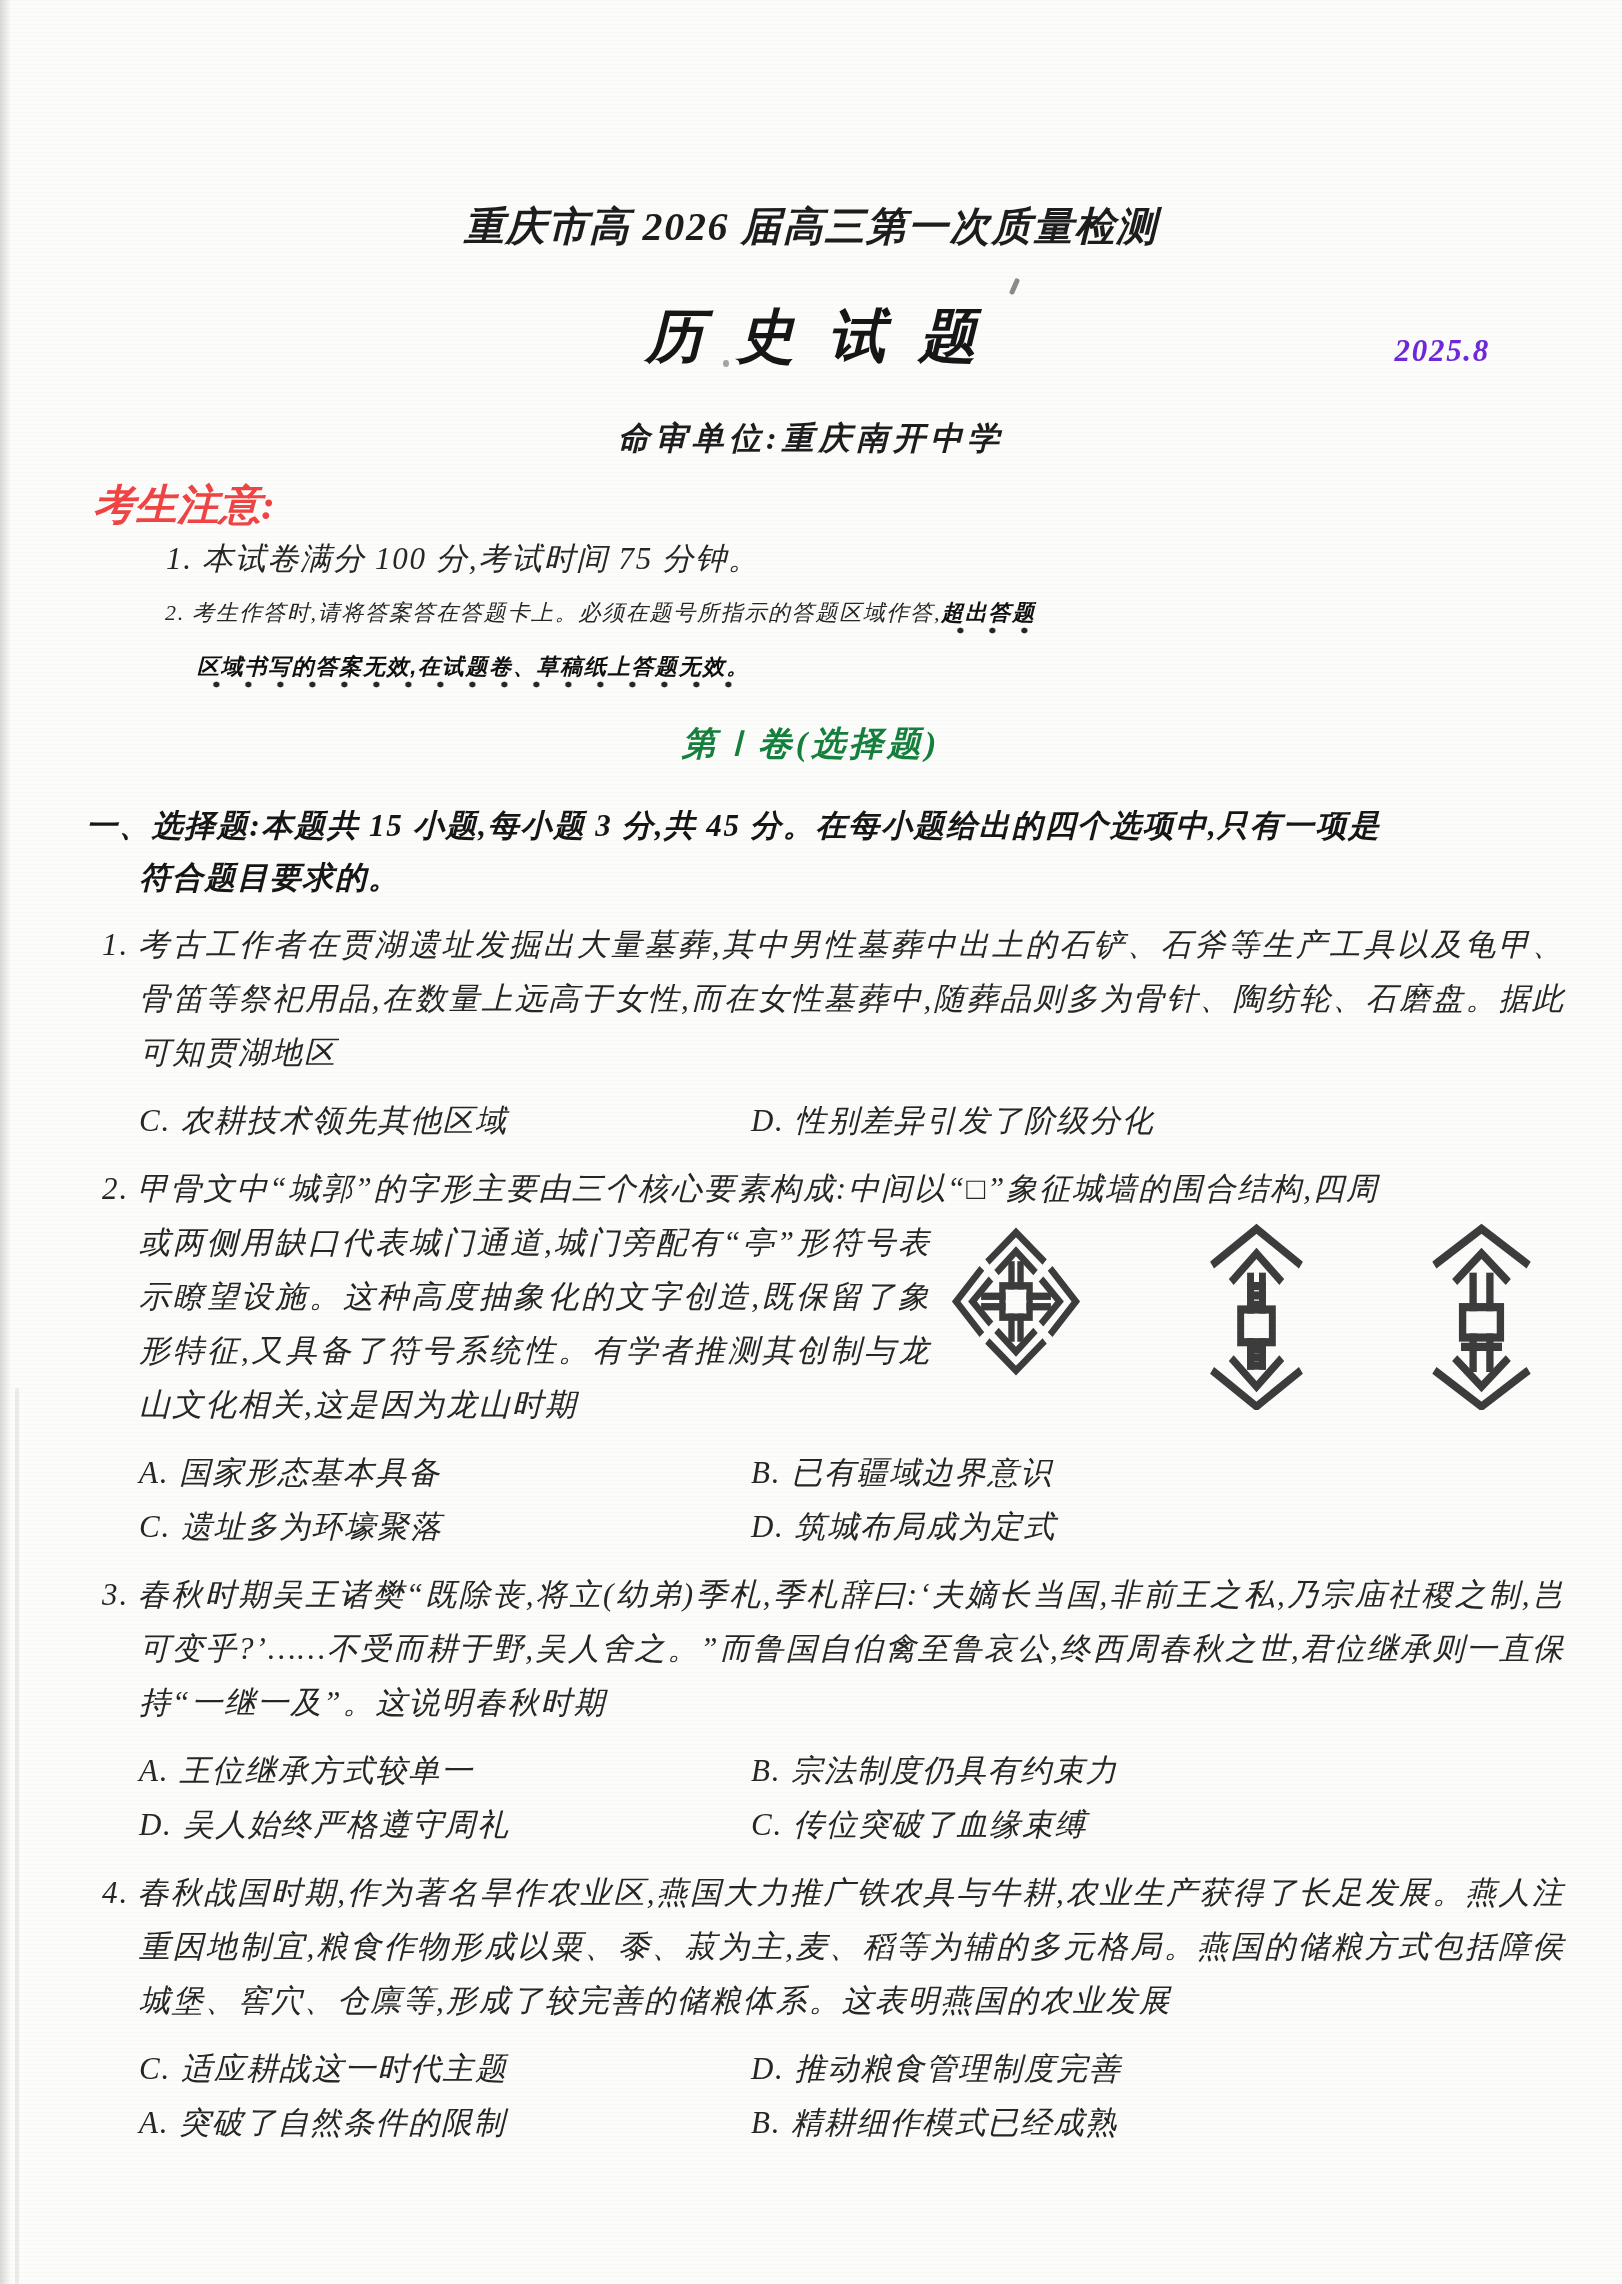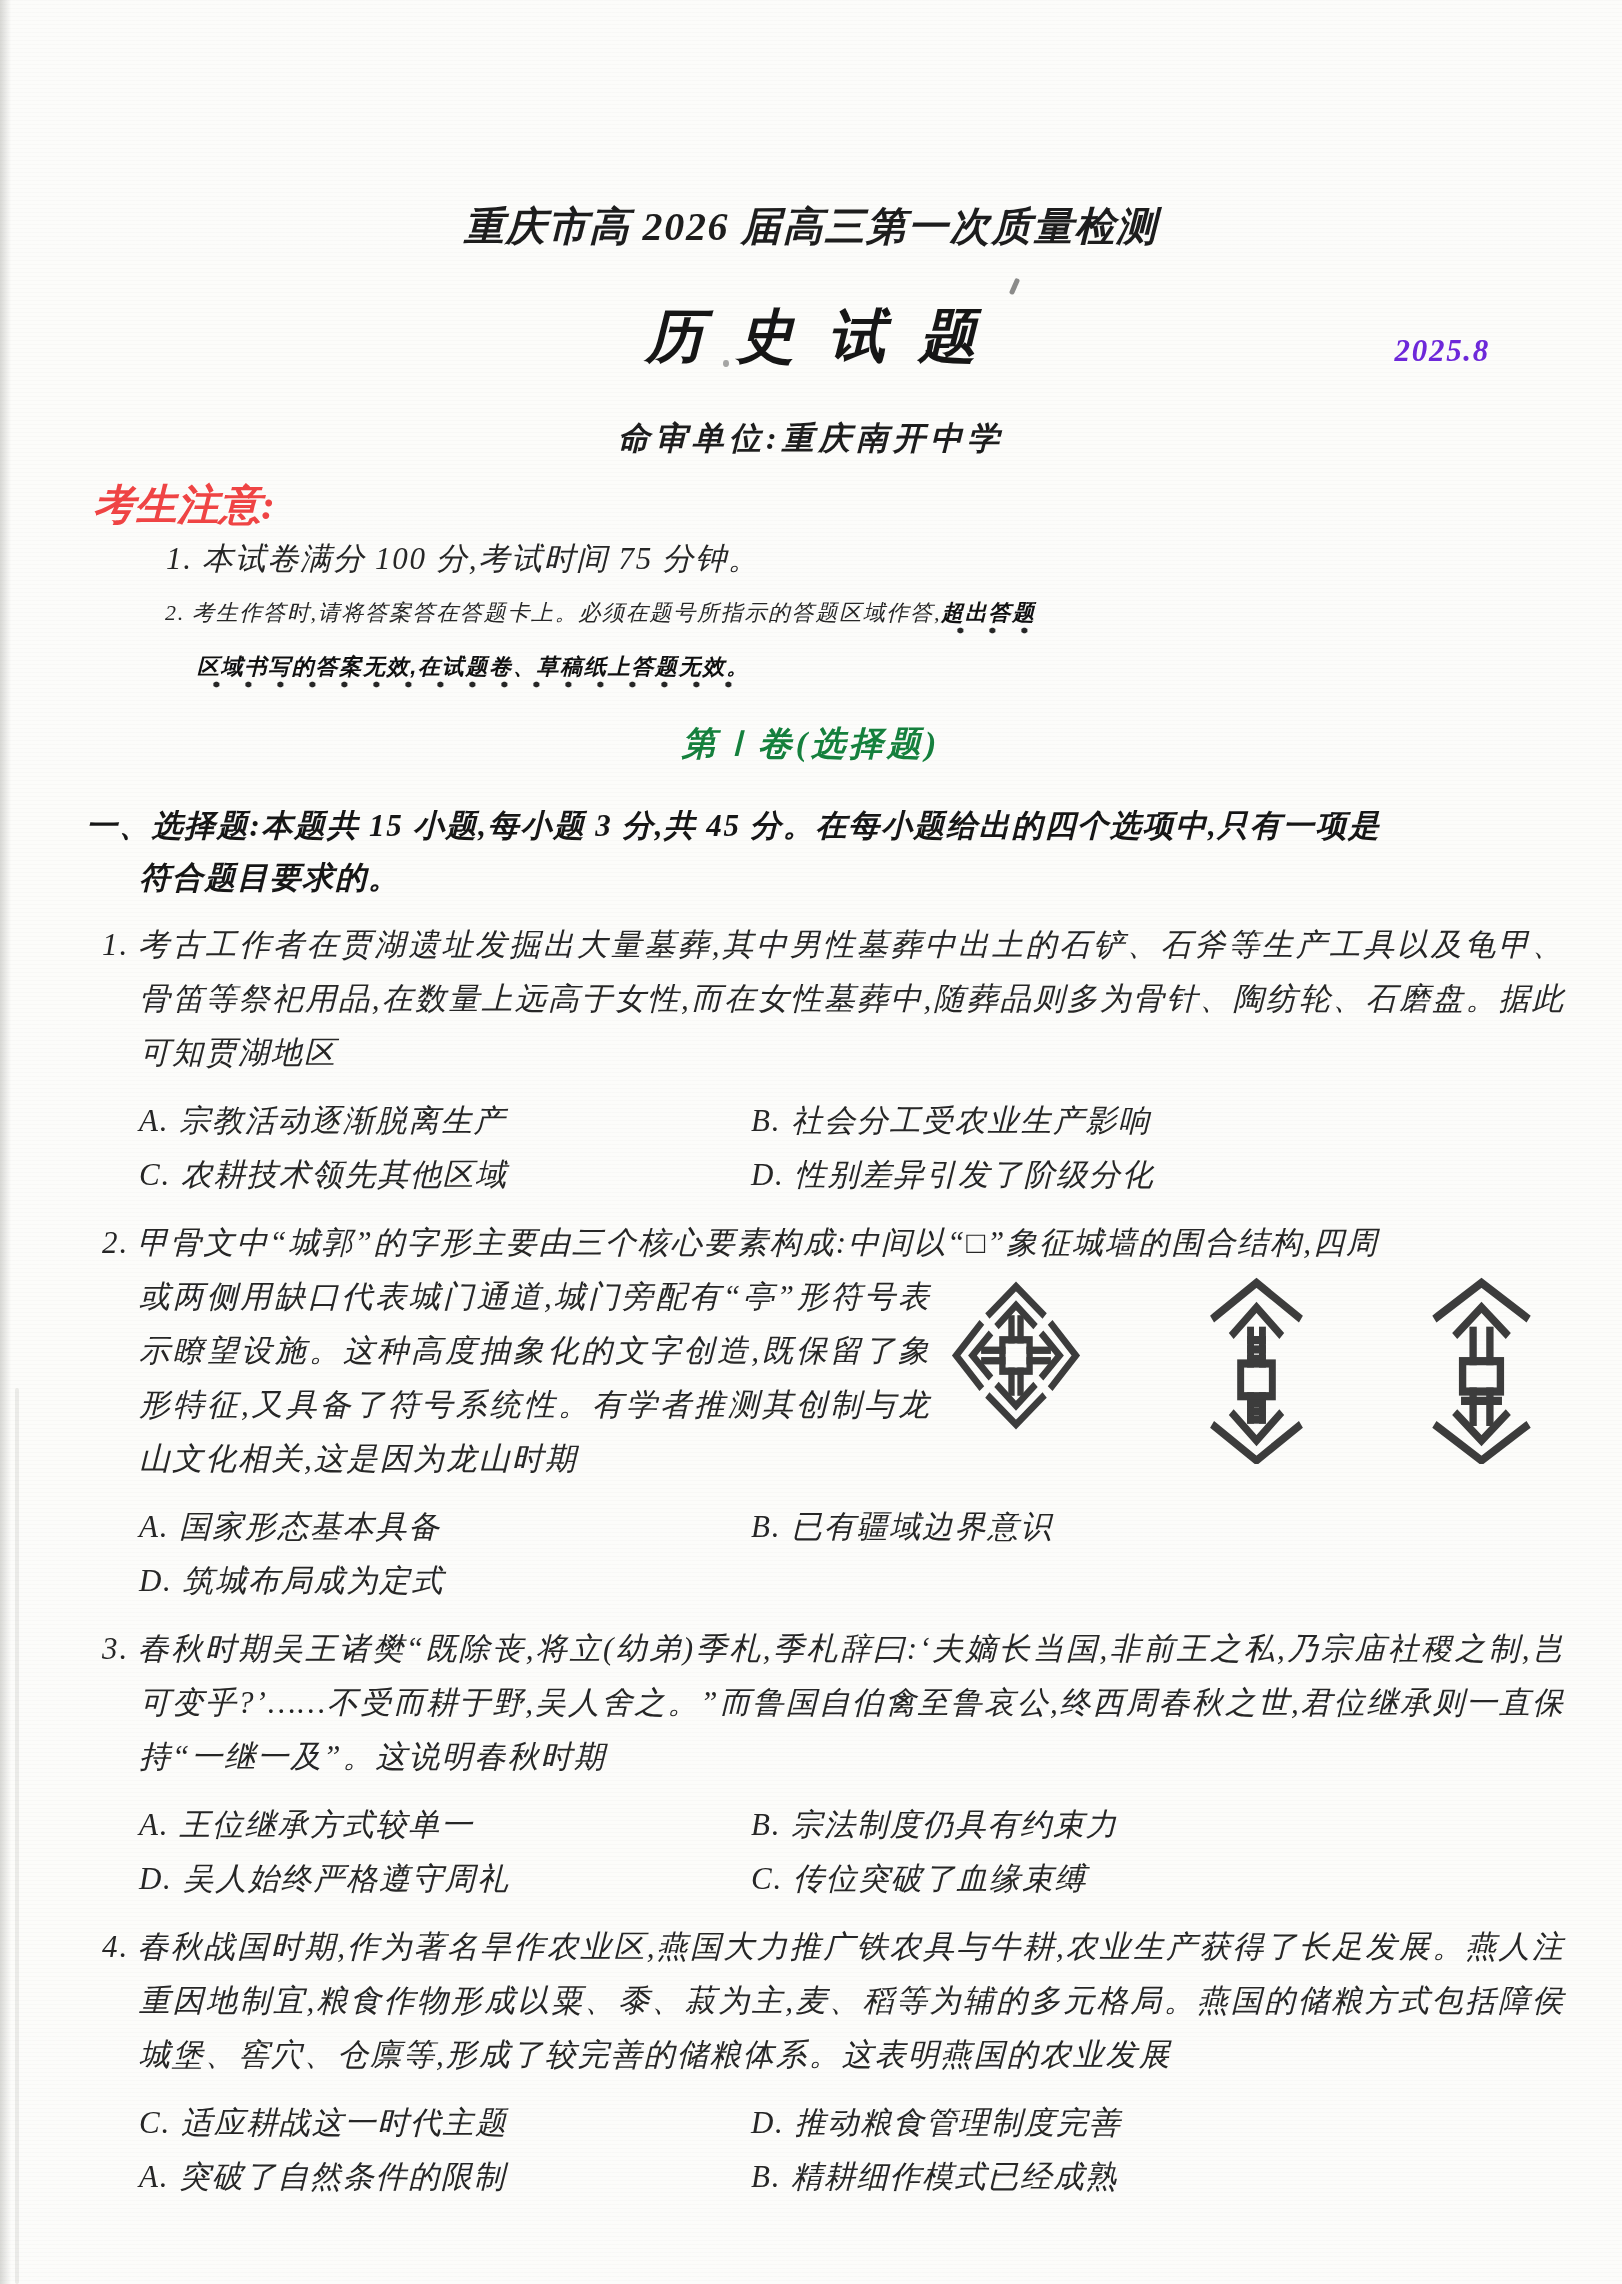--- a/index.html
+++ b/index.html
@@ -107,24 +107,20 @@
     <div class="n-item1">1. 本试卷满分 100 分,考试时间 75 分钟。</div>
 
     <div class="n-item2"><span>2. 考生作答时,请将答案答在答题卡上。必须在题号所指示的答题区域作答,</span><span class="emph">超出答题</span><br><span class="emph">区域书写的答案无效,在试题卷、草稿纸上答题无效。</span></div>
 
     <div class="sec-h">第Ⅰ卷(选择题)</div>
 
     <div class="intro"><span>一、选择题:本题共 15 小题,每小题 3 分,共 45 分。在每小题给出的四个选项中,只有一项是</span><br><span>符合题目要求的。</span></div>
 
     <div class="q"><span class="qnum">1.</span><span>考古工作者在贾湖遗址发掘出大量墓葬,其中男性墓葬中出土的石铲、石斧等生产工具以及龟甲、骨笛等祭祀用品,在数量上远高于女性,而在女性墓葬中,随葬品则多为骨针、陶纺轮、石磨盘。据此可知贾湖地区</span></div>
     <div class="opts">
-      <div class="optrow">
-        <div class="opt"><span class="ok">A.</span><span>宗教活动逐渐脱离生产</span></div>
-        <div class="opt"><span class="ok">B.</span><span>社会分工受农业生产影响</span></div>
-      </div>
       <div class="optrow">
         <div class="opt"><span class="ok">C.</span><span>农耕技术领先其他区域</span></div>
         <div class="opt"><span class="ok">D.</span><span>性别差异引发了阶级分化</span></div>
       </div>
     </div>
 
     <div class="q"><span class="qnum">2.</span><span>甲骨文中“城郭”的字形主要由三个核心要素构成:中间以“□”象征城墙的围合结构,四周</span><br><span class="glyph-float">
         <svg class="g-cross" width="136" height="157" viewBox="0 0 150 150" preserveAspectRatio="none">
           <g class="gink">
             <rect x="60" y="60" width="30" height="30"></rect>
@@ -172,20 +168,21 @@
             <path d="M8,128 L50,157 L92,128"></path>
           </g>
         </svg>
       </span><span>或两侧用缺口代表城门通道,城门旁配有“亭”形符号表示瞭望设施。这种高度抽象化的文字创造,既保留了象形特征,又具备了符号系统性。有学者推测其创制与龙山文化相关,这是因为龙山时期</span></div>
     <div class="opts">
       <div class="optrow">
         <div class="opt"><span class="ok">A.</span><span>国家形态基本具备</span></div>
         <div class="opt"><span class="ok">B.</span><span>已有疆域边界意识</span></div>
       </div>
       <div class="optrow">
+        <div class="opt"><span class="ok">C.</span><span>遗址多为环壕聚落</span></div>
         <div class="opt"><span class="ok">D.</span><span>筑城布局成为定式</span></div>
       </div>
     </div>
 
     <div class="q"><span class="qnum">3.</span><span>春秋时期吴王诸樊“既除丧,将立(幼弟)季札,季札辞曰:‘夫嫡长当国,非前王之私,乃宗庙社稷之制,岂可变乎?’……不受而耕于野,吴人舍之。”而鲁国自伯禽至鲁哀公,终西周春秋之世,君位继承则一直保持“一继一及”。这说明春秋时期</span></div>
     <div class="opts">
       <div class="optrow">
         <div class="opt"><span class="ok">A.</span><span>王位继承方式较单一</span></div>
         <div class="opt"><span class="ok">B.</span><span>宗法制度仍具有约束力</span></div>
       </div>

